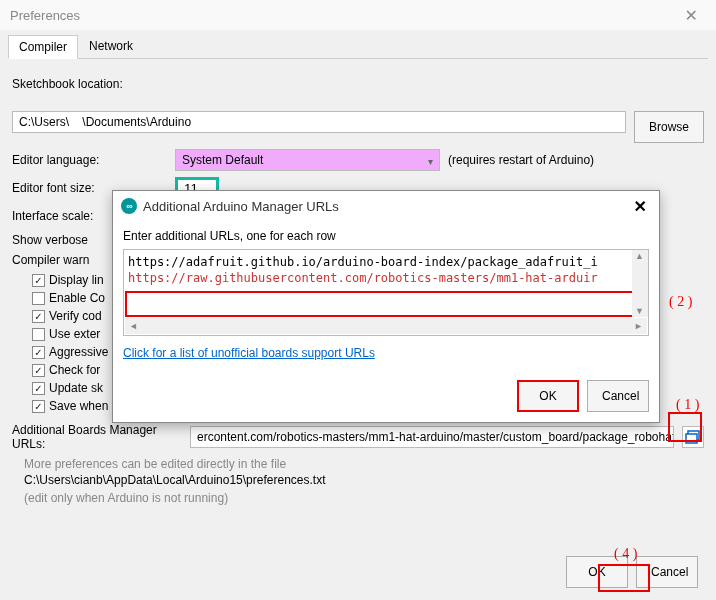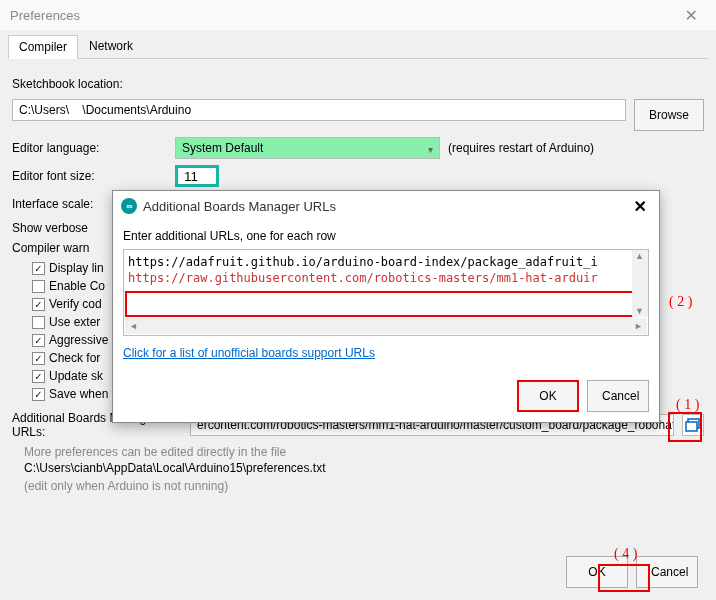--- a/index.html
+++ b/index.html
@@ -57,21 +57,21 @@
 }
 .btn {
   background: #f5f5f5;
   border: 1px solid #adadad;
   padding: 3px 14px;
   height: 32px;
   font-size: 12px;
 }
 .select {
   width: 265px;
-  background: #86efac;
+  background: #f0abfc;
   border: 1px solid #bbb;
   padding: 3px 6px;
   height: 22px;
   display: flex; align-items: flex-end;
   justify-content: space-between;
 }
 .chev { font-size: 10px; color: #666; }
 .num-input {
   width: 44px;
   background: #fff;
@@ -180,21 +180,21 @@
   <span class="title">Preferences</span>
   <span class="close">✕</span>
 </div>
 
 <div class="tabs">
   <div class="tab active">Compiler</div>
   <div class="tab">Network</div>
 </div>
 
 <div class="panel">
-  <div class="row" style="flex-direction:column; align-items:flex-start; gap:8px;">
+  <div class="row" style="flex-direction:column; align-items:flex-start; gap:20px;">
     <span>Sketchbook location:</span>
     <div style="display:flex; width:100%; gap:8px;">
       <input class="text-input" value="C:\Users\    \Documents\Arduino" style="">
       <button class="btn">Browse</button>
     </div>
   </div>
   <div class="row">
     <span class="label">Editor language:</span>
     <div class="select">
       <span>System Default</span>
@@ -280,21 +280,21 @@
 <span class="red-label" style="left:669px; top:294px;">( 2 )</span>
 <span class="red-label" style="left:504px; top:374px;">( 3 )</span>
 <div class="red-rect" style="left:598px; top:564px; width:52px; height:28px;"></div>
 <span class="red-label" style="left:614px; top:546px;">( 4 )</span>
 
 <div class="modal">
   <div class="modal-titlebar">
     <div class="ardu-icon">
         <span>∞</span>
       </div>
-    <span class="modal-title">Additional Boards Manager URLs</span>
+    <span class="modal-title">Additional Arduino Manager URLs</span>
     <span class="modal-close">✕</span>
   </div>
   <div class="modal-body">
     <div>Enter additional URLs, one for each row</div>
     <div class="urls-box">
       <div class="urls-text">
         <div>https://adafruit.github.io/arduino-board-index/package_adafruit_i</div>
         <div><span class="url2">https://raw.githubusercontent.com/robotics-masters/mm1-hat-arduir</span></div>
       </div>
       <div class="highlight-area"></div>

